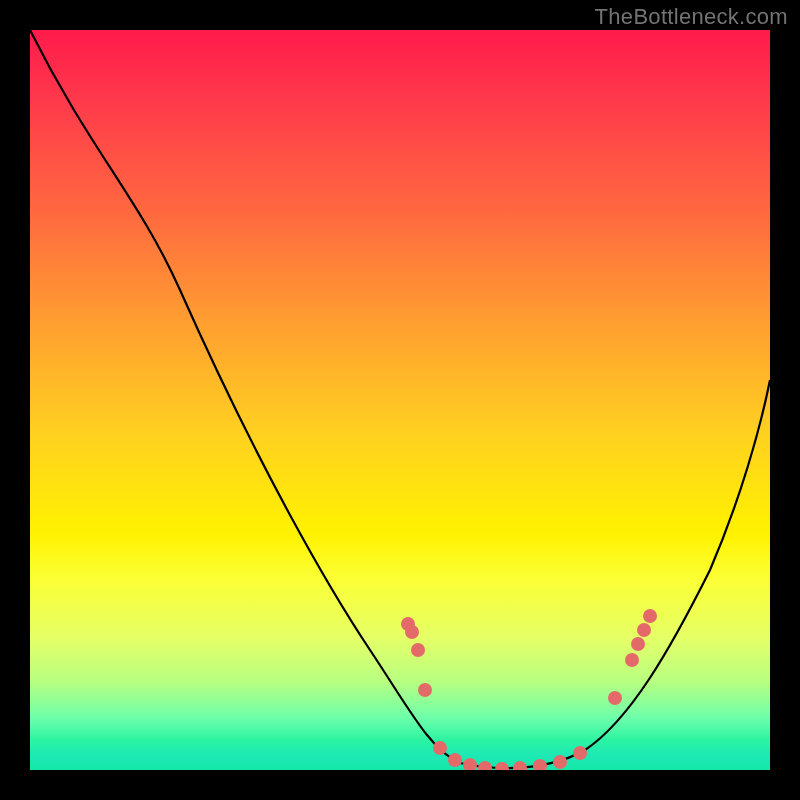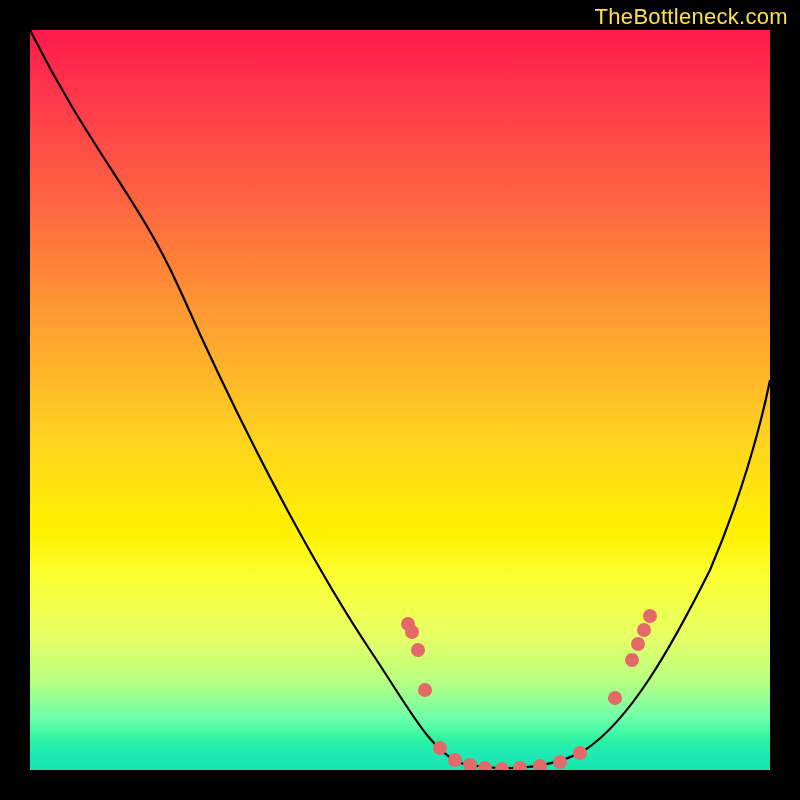--- a/index.html
+++ b/index.html
@@ -38,21 +38,21 @@
       #6dffab 93%,
       #2cf3a2 96%,
       #1de9b6 98%,
       #16e7a8 100%
     );
   }
   .watermark {
     position: absolute;
     top: 4px;
     right: 12px;
-    color: #fde047;
+    color: #737373;
     font-size: 22px;
     font-weight: 500;
     letter-spacing: 0.3px;
   }
   svg.curve {
     position: absolute;
     left: 0;
     top: 0;
     width: 740px;
     height: 740px;

